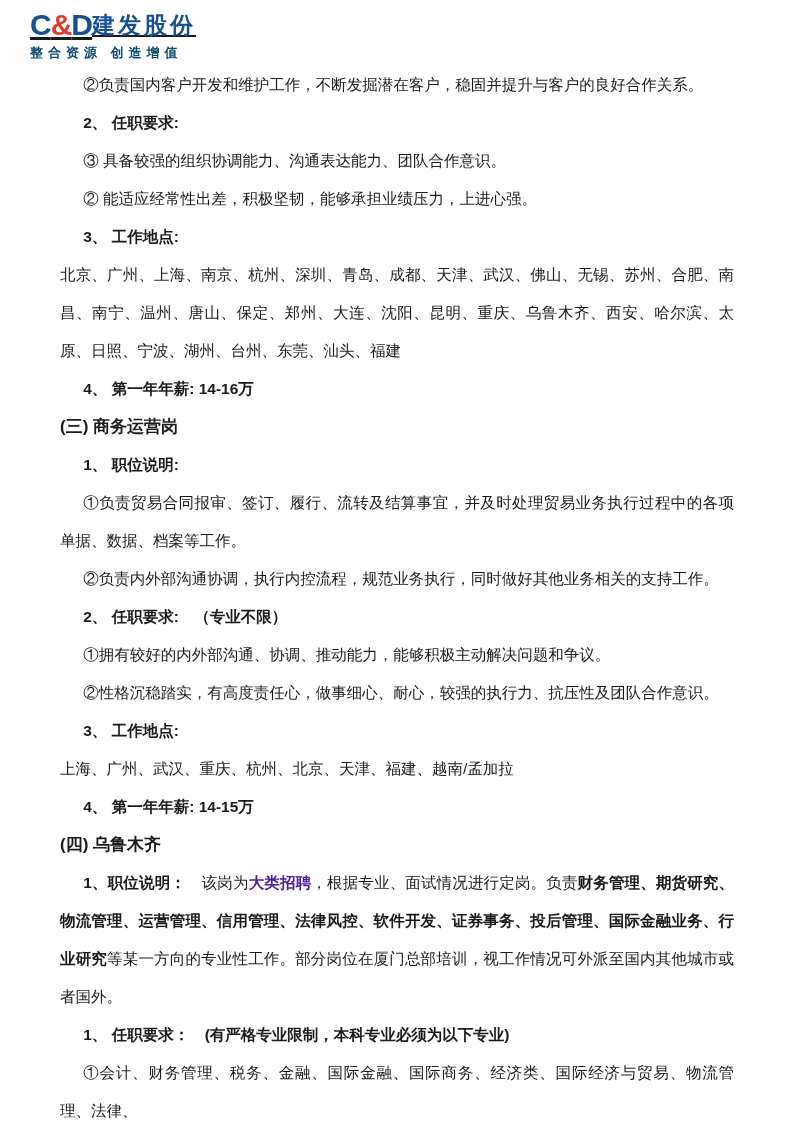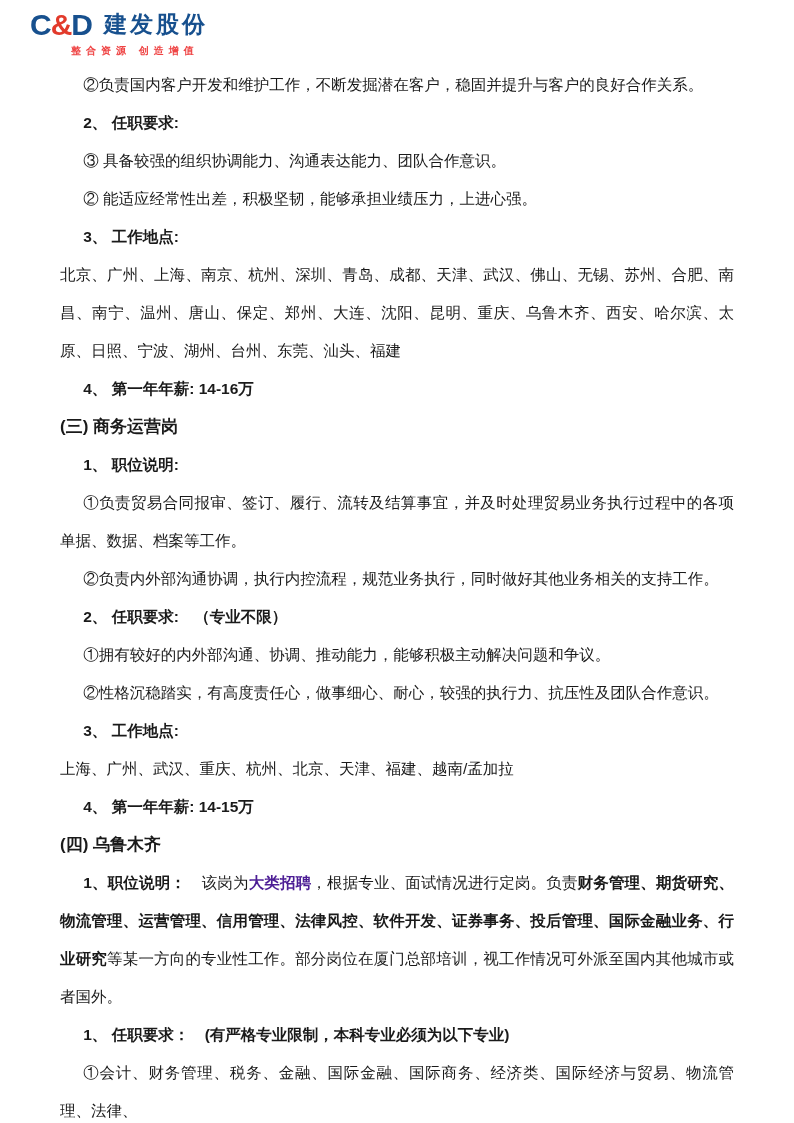--- a/index.html
+++ b/index.html
@@ -6,26 +6,26 @@
   .page {
     position:relative;
     width:794px; height:1123px;
     background:#ffffff;
     font-family:"Liberation Sans", sans-serif;
     color:#1a1a1a;
     overflow:hidden;
   }
   
   .logo { position:absolute; top:10px; left:30px; }
-  .logo-row { display:flex; align-items:flex-start; }
+  .logo-row { display:flex; align-items:center;text-decoration:underline; }
   .cd { font-weight:800; font-size:30px; line-height:30px; letter-spacing:-1px; font-family:"Liberation Sans", sans-serif; }
   .cd .c, .cd .d { color:#17508E; }
   .cd .amp { color:#E23A2B; }
-  .brand { color:#17508E; font-weight:700; font-size:23px; line-height:28px; margin-left:12px; letter-spacing:3px; }
-  .tagline { color:#ef4444; font-weight:700; font-size:10px; letter-spacing:5px; margin-top:4px;margin-left:41px; }
+  .brand { color:#17508E; font-weight:700; font-size:23px; line-height:28px; letter-spacing:3px; }
+  .tagline { color:#0c4a6e; font-weight:700; font-size:13px; letter-spacing:5px; margin-top:4px; }
   
   .doc {
     position:absolute; left:60px; right:60px; top:66px;
     font-size:15.5px; line-height:38px;
     text-align:justify;
   }
   .doc p { margin:0; padding:0; }
   .ind { text-indent:1.5em; }
   .b { font-weight:700; }
   .red { color:#4c1d95; }

